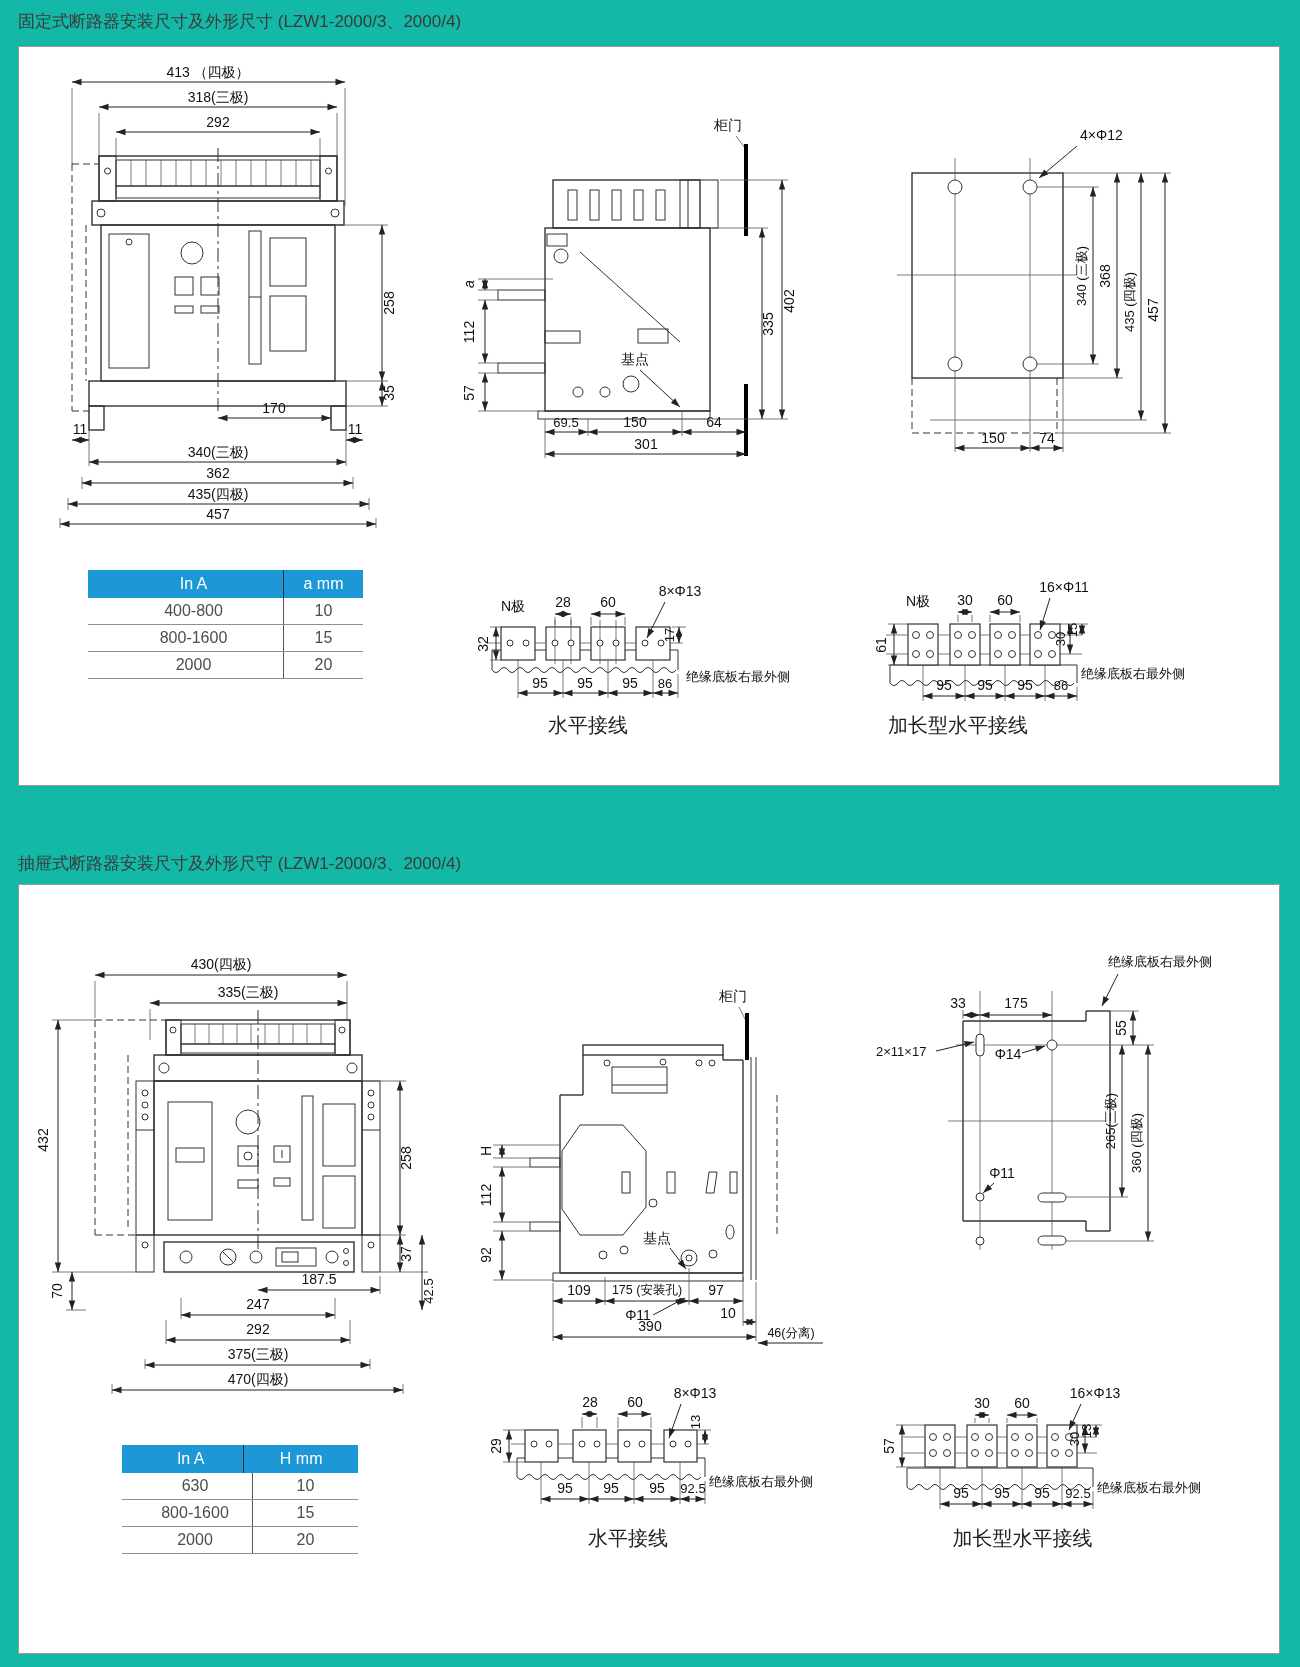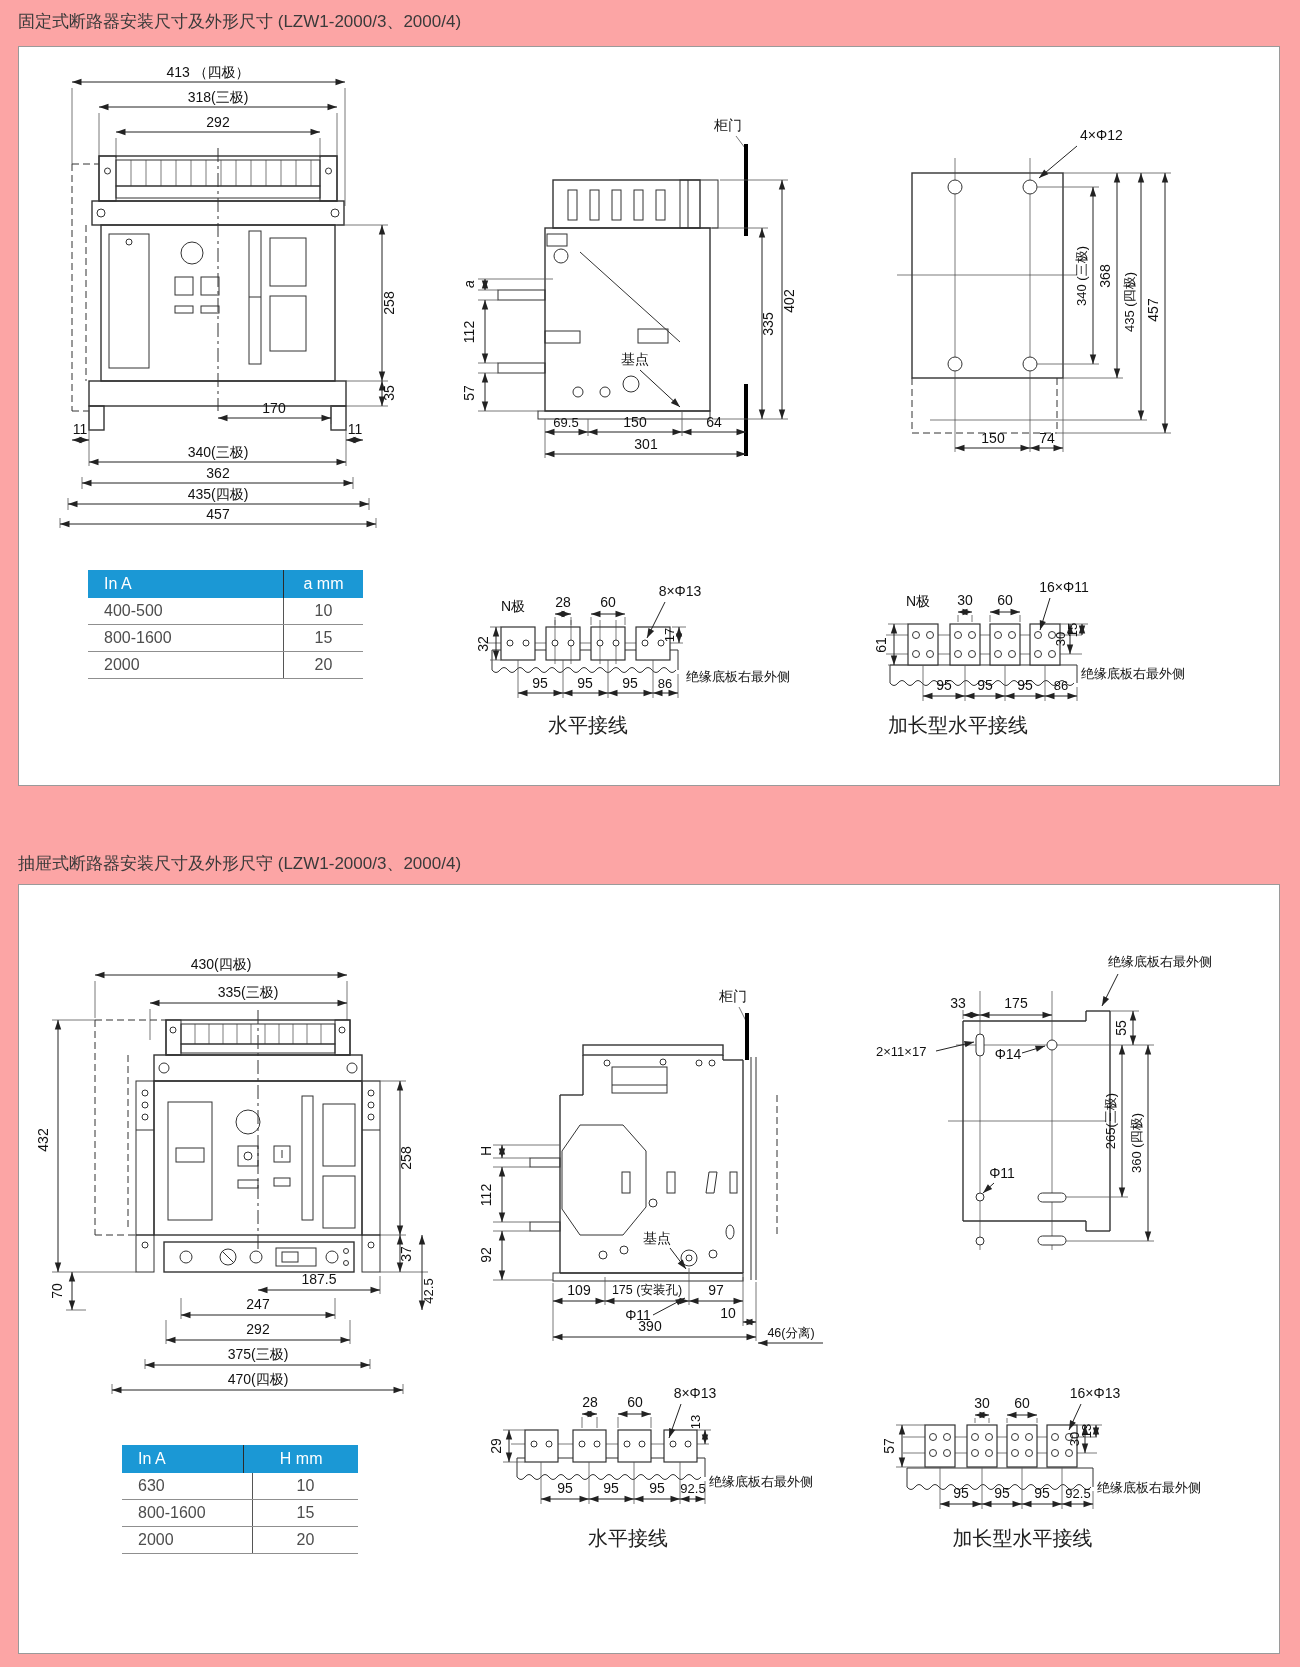--- a/index.html
+++ b/index.html
@@ -1,16 +1,16 @@
 <!DOCTYPE html>
 <html><head>
 <meta charset="utf-8">
 <style>
   html,body{margin:0;padding:0;background:#fff;}
-  #page{position:relative;width:1300px;height:1667px;background:#fca5a5;
+  #page{position:relative;width:1300px;height:1667px;background:#14b8a6;
         font-family:"Liberation Sans","DejaVu Sans",sans-serif;color:#333;overflow:hidden;}
   .sec-title{position:absolute;font-size:17px;color:#3a3a3a;}
   .frame{position:absolute;border:1.5px solid #9a9a9a;background:#fff;}
   svg{position:absolute;overflow:visible;}
   svg text{font-family:"Liberation Sans","DejaVu Sans",sans-serif;font-size:14px;fill:#111;text-anchor:middle;}
   svg text.ts{text-anchor:start;}
   svg text.f13{font-size:13px;} svg text.f12{font-size:12.5px;} svg text.it{font-style:italic;}
   .o{fill:none;stroke:#333;stroke-width:1.4;}
   .o2{fill:none;stroke:#333;stroke-width:1;}
   .o3{fill:none;stroke:#444;stroke-width:0.7;}
@@ -19,21 +19,21 @@
   .d{stroke:#222;stroke-width:1;fill:none;marker-start:url(#ar);marker-end:url(#ar);}
   .le{stroke:#222;stroke-width:1;fill:none;marker-end:url(#ar);}
   .ls{stroke:#222;stroke-width:1;fill:none;marker-start:url(#ar);}
   .e{stroke:#555;stroke-width:0.8;fill:none;}
   .dash{stroke-dasharray:7 4;}
   .cl{stroke-dasharray:14 4 3 4;}
   .thick{stroke:#000;stroke-width:4;}
   .tbl{position:absolute;font-size:16px;}
   .thead{display:flex;color:#fff;height:28px;align-items:center;}
   .trow{display:flex;height:26px;align-items:center;border-bottom:1px solid #8f8f8f;color:#4d4d4d;}
-  .tc1{padding-left:16px;box-sizing:border-box;}
+  .tc1{padding-left:16px;box-sizing:border-box;text-align:center;}
   .tc2{border-left:1.5px solid #555;text-align:left;box-sizing:border-box;height:100%;display:flex;align-items:center;justify-content:center;}
   .cap{position:absolute;font-size:20px;color:#222;text-align:center;}
 </style>
 </head>
 <body>
 
 <div id="page">
 
 <svg width="0" height="0">
   <defs>
@@ -264,21 +264,21 @@
         <text x="202" y="333">74</text>
   </g>
 </svg>
 
 <div class="tbl" style="left:88px;top:570px;width:275px;">
   <div class="thead" style="background:#1b98d5;">
     <div class="tc1" style="width:195px;">In  A</div>
     <div class="tc2" style="width:80px;border-left-color:#2b2b2b;">a mm</div>
   </div>
   <div class="trow">
-    <div class="tc1" style="width:195px;">400-500</div>
+    <div class="tc1" style="width:195px;">400-800</div>
     <div class="tc2" style="width:80px;">10</div>
   </div>
   <div class="trow">
     <div class="tc1" style="width:195px;">800-1600</div>
     <div class="tc2" style="width:80px;">15</div>
   </div>
   <div class="trow">
     <div class="tc1" style="width:195px;">2000</div>
     <div class="tc2" style="width:80px;">20</div>
   </div>

